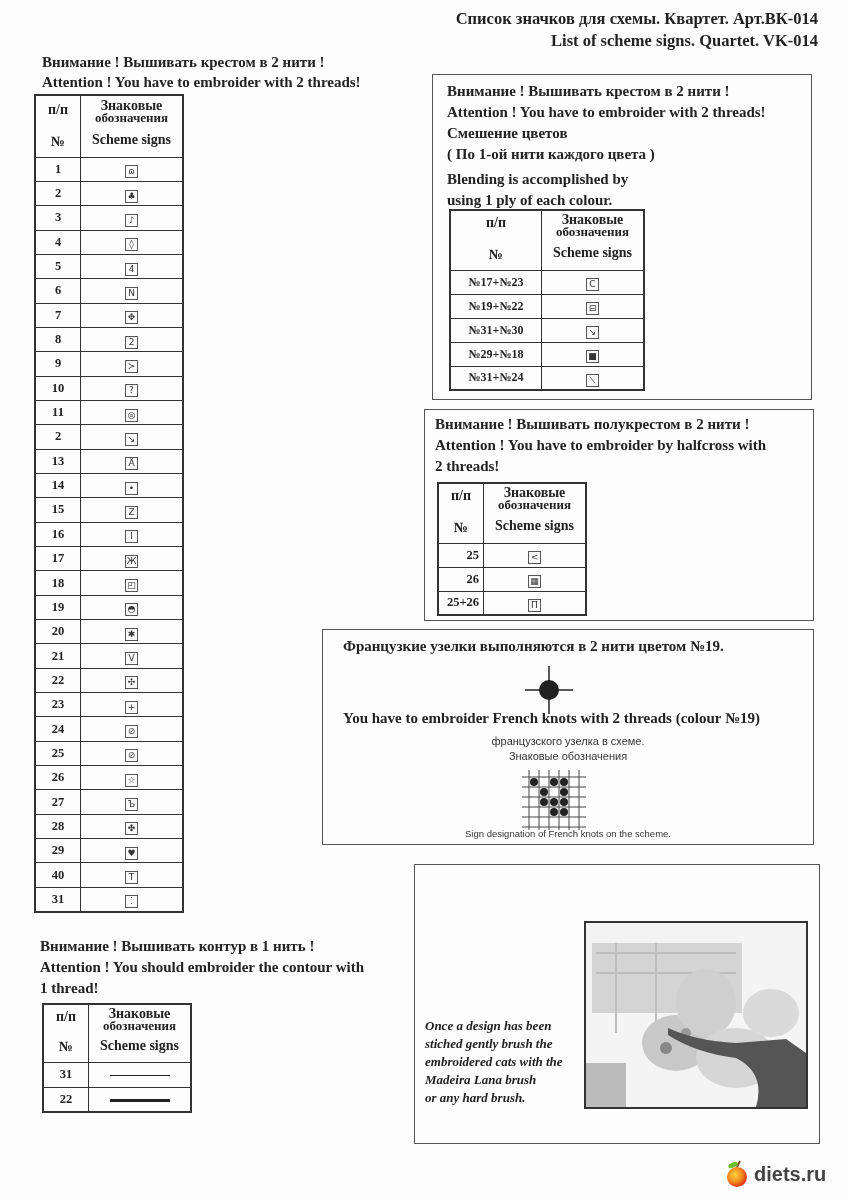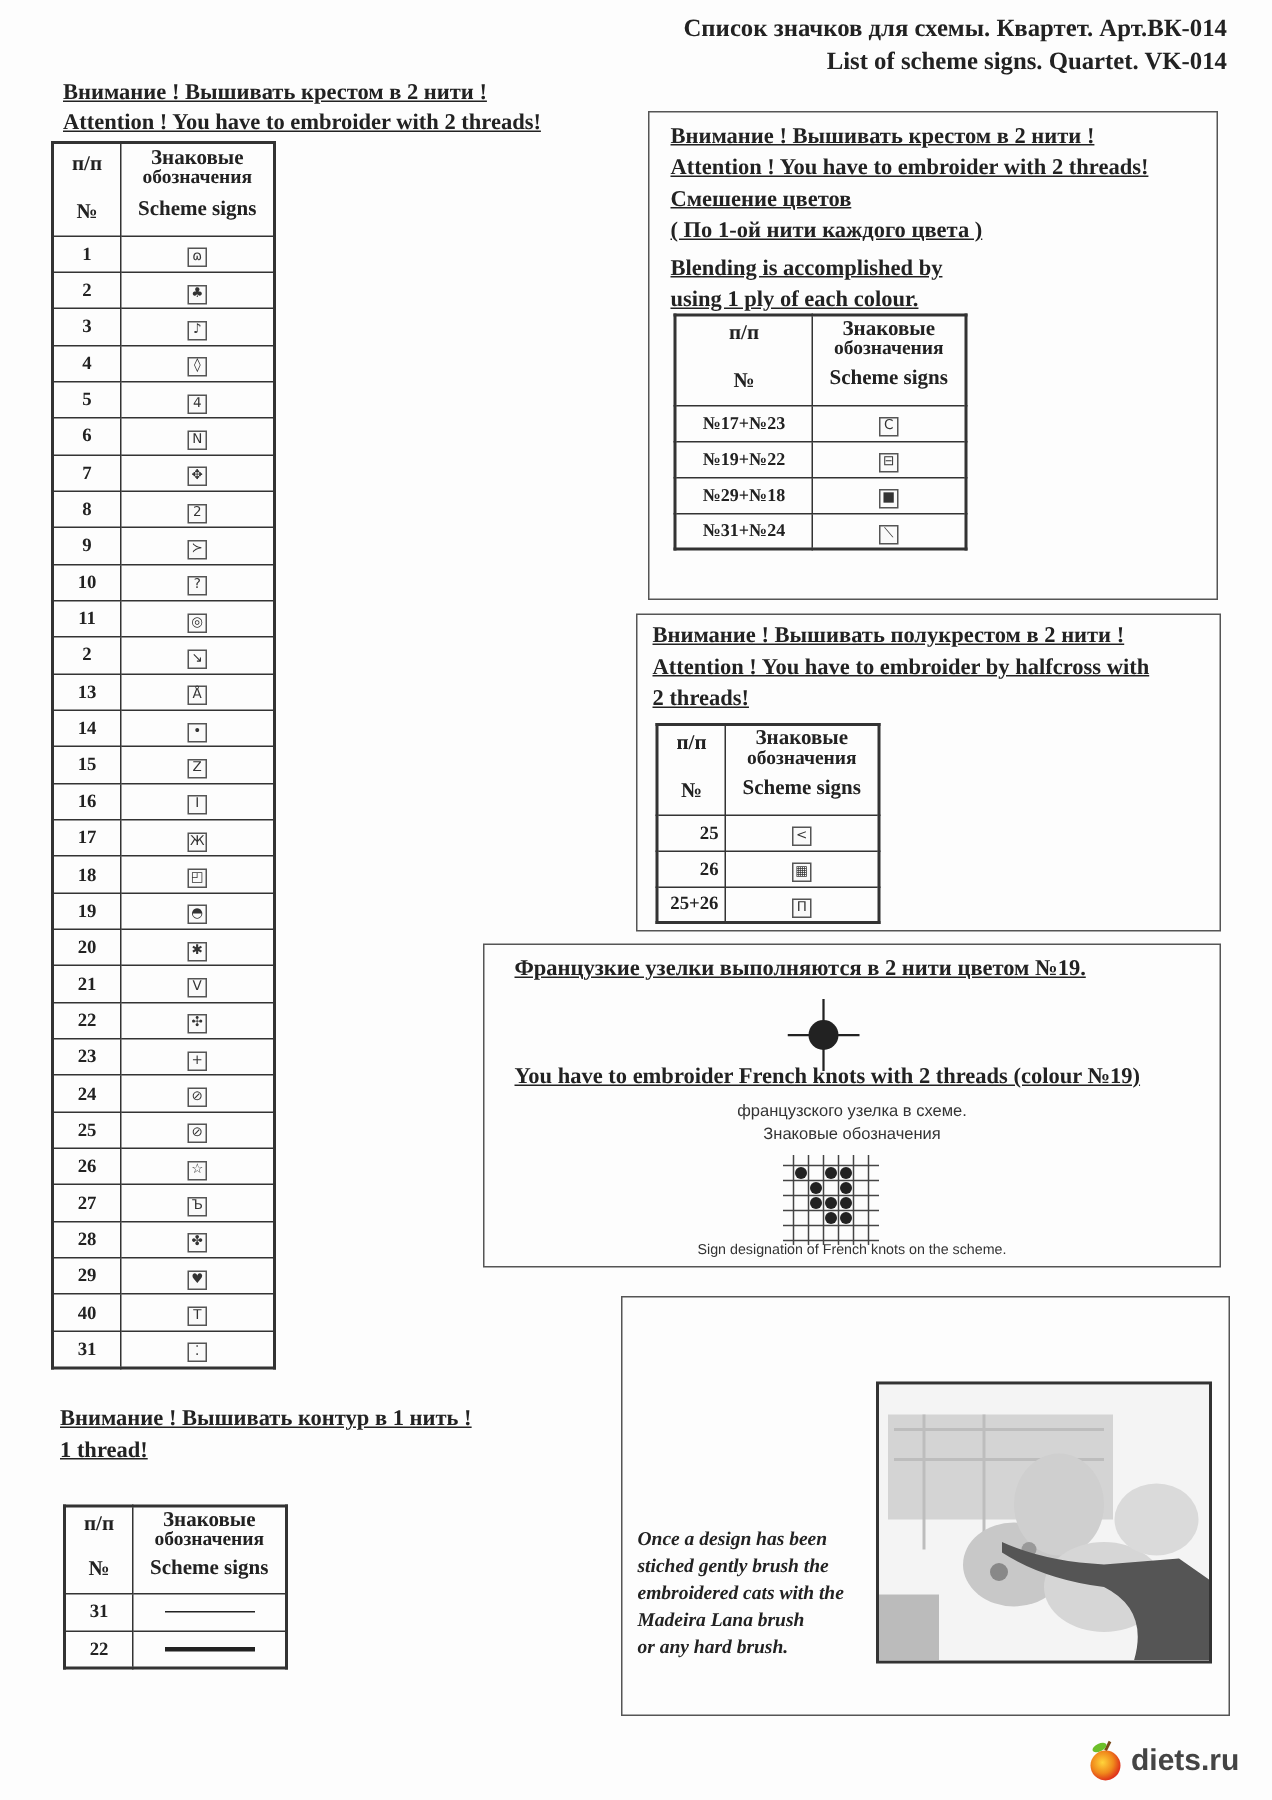--- a/index.html
+++ b/index.html
@@ -1,20 +1,20 @@
 <!DOCTYPE html>
 <html><head>
 <meta charset="utf-8">
 <style>
   html, body { margin:0; padding:0; }
   body { width:848px; height:1200px; background:#fdfdfd; position:relative; overflow:hidden;
          font-family:"Liberation Serif","DejaVu Serif",serif; color:#222; }
   .abs { position:absolute; }
   .title { right:30px; text-align:right; font-weight:bold; font-size:16.5px; line-height:22px; }
-  .warn { font-weight:bold; font-size:15px; line-height:20px;text-decoration:underline; }
+  .warn { font-weight:bold; font-size:15px; line-height:20px; }
   table.signs { border-collapse:collapse; border:2px solid #333; }
   table.signs td, table.signs th { border:1.5px solid #333; font-weight:bold; text-align:center; padding:0; }
   table.signs th { font-size:13px; vertical-align:top; }
   .hdr-small { font-size:13px; line-height:12px; display:block; }
   .hdr-big { font-size:14px; display:block; }
   .numcell { font-size:12.5px; }
   .sym { display:inline-block; width:11px; height:11px; border:1px solid #555; font-size:9px; line-height:11px;
          text-align:center; font-family:"DejaVu Sans",sans-serif; font-weight:normal; color:#333; background:#fafafa; }
   .box { border:1.5px solid #555; background:#fdfdfd; }
   .italic-note { font-style:italic; font-weight:bold; font-size:13px; line-height:18px; }
@@ -199,20 +199,24 @@
       </tr>
     </thead>
     <tbody id="blend-rows">
         <tr style="height: 24px;">
           <td class="numcell" style="font-size:12px;">№17+№23</td>
     <td><span class="sym">C</span></td>
         </tr>
         <tr style="height: 24px;">
           <td class="numcell" style="font-size:12px;">№19+№22</td>
     <td><span class="sym">⊟</span></td>
+        </tr>
+        <tr style="height: 24px;">
+          <td class="numcell" style="font-size:12px;">№31+№30</td>
+    <td><span class="sym">↘</span></td>
         </tr>
         <tr style="height: 24px;">
           <td class="numcell" style="font-size:12px;">№29+№18</td>
     <td><span class="sym">■</span></td>
         </tr>
         <tr style="height: 24px;">
           <td class="numcell" style="font-size:12px;">№31+№24</td>
     <td><span class="sym">⟍</span></td>
         </tr>
       </tbody>
@@ -294,20 +298,21 @@
         <circle cx="42" cy="32" r="4"></circle>
       <circle cx="32" cy="42" r="4"></circle>
         <circle cx="42" cy="42" r="4"></circle>
     </g>
   </svg>
   <div class="sans" style="position:absolute; left:0; width:100%; top:198px; text-align:center; font-size:9.5px; color:#333;">Sign designation of French knots on the scheme.</div>
 </div>
 
 <div class="abs warn" style="left:40px; top:936px; line-height:21px;">
   <div>Внимание ! Вышивать контур в 1 нить !</div>
+  <div>Attention !  You should embroider the contour with</div>
   <div>1 thread!</div>
 </div>
 <table class="abs signs" style="left:42px; top:1003px; width:150px;">
   <thead>
     <tr style="height:58px;">
       <th style="width:44px;">
         <span class="hdr-big" style="margin-top:4px;">п/п</span>
         <span class="hdr-big" style="margin-top:14px;">№</span>
       </th>
       <th>

